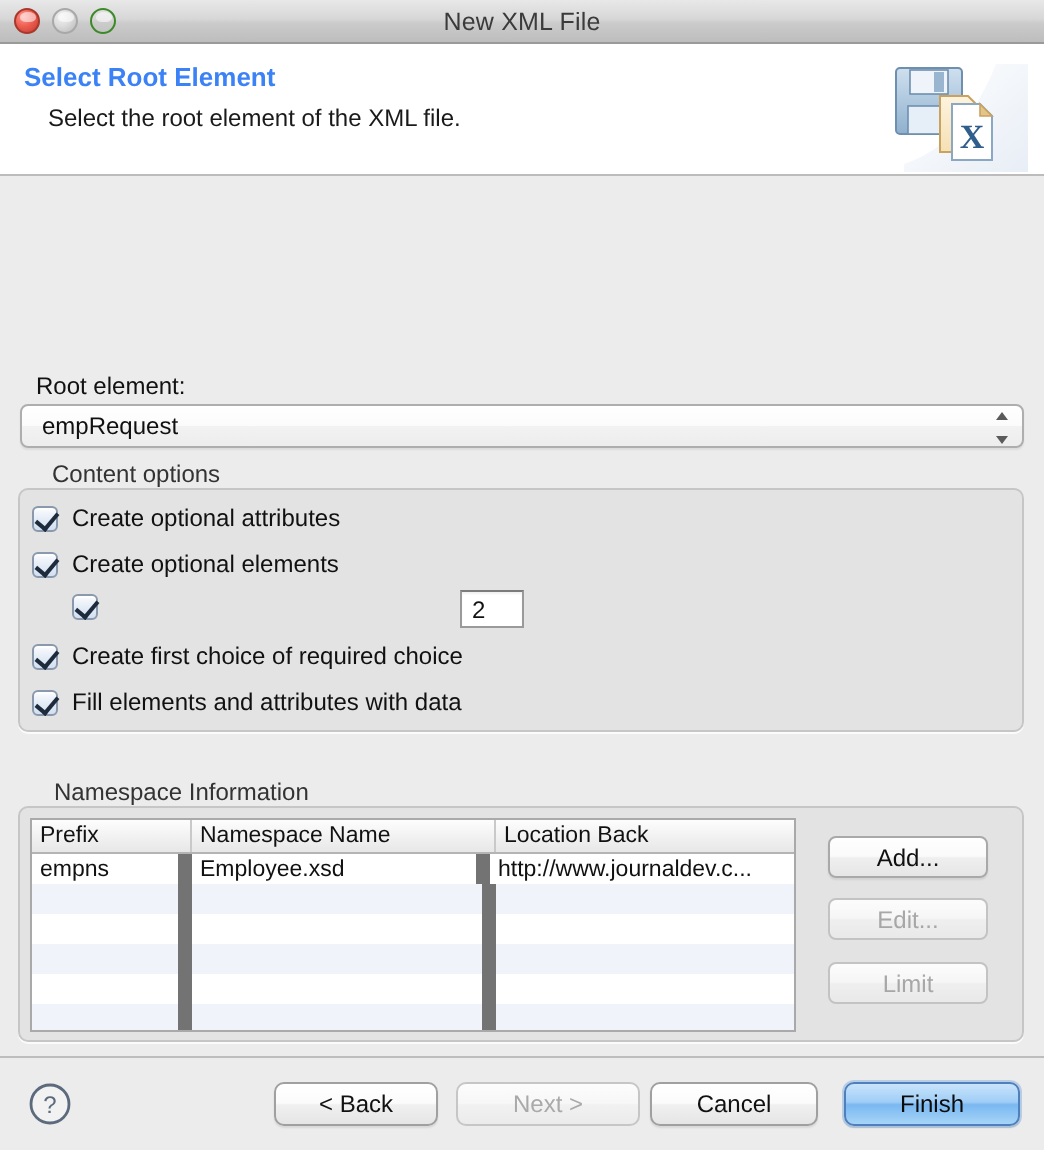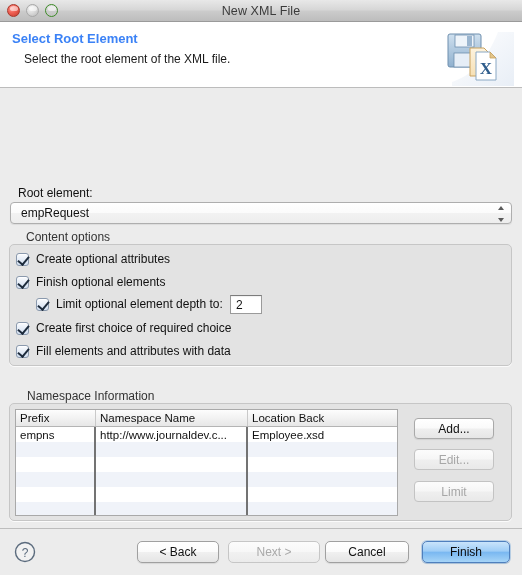--- a/index.html
+++ b/index.html
@@ -208,21 +208,21 @@
   #ns-table .tr {
     display: flex;
     height: 15px;
   }
   #ns-table .tr.odd { background: #ffffff; }
   #ns-table .tr.even { background: #f0f3f9; }
   #ns-table .td {
     font-size: 11.5px; color: #111;
     padding-left: 4px;
     display: flex; align-items: center;
-    border-right: 2px solid #737373;
+    border-right: 7px solid #737373;
     overflow: hidden; white-space: nowrap;
   }
   #ns-table .td:last-child { border-right: none; }
   .col0 { width: 80px; flex: 0 0 80px; }
   .col1 { width: 152px; flex: 0 0 152px; }
   .col2 { flex: 1 1 auto; }
 
   
   .side-btn {
     position: absolute;
@@ -351,26 +351,25 @@
     <div id="content-group" class="group-box"></div>
     <div id="content-label" class="group-label">Content options</div>
 
     <div class="chk-row" style="left:16px; top:164px;">
       <span class="chk checked"></span>
       <span>Create optional attributes</span>
     </div>
 
     <div class="chk-row" style="left:16px; top:187px;">
       <span class="chk checked"></span>
-      <span>Finish optional elements</span>
+      <span>Create optional elements</span>
     </div>
 
     <div class="chk-row" style="left:36px; top:209px;">
       <span class="chk checked"></span>
-      <span>Limit optional element depth to:</span>
     </div>
 
     <div id="depth-field">
       <span>2</span>
     </div>
 
     <div class="chk-row" style="left:16px; top:233px;">
       <span class="chk checked"></span>
       <span>Create first choice of required choice</span>
     </div>
@@ -384,22 +383,22 @@
     <div id="ns-label" class="group-label">Namespace Information</div>
 
     <div id="ns-table">
       <div class="thead">
         <div class="th col0">Prefix</div>
         <div class="th col1">Namespace Name</div>
         <div class="th col2">Location Back</div>
       </div>
       <div class="tr odd">
         <div class="td col0">empns</div>
+        <div class="td col2">Employee.xsd</div>
         <div class="td col1">http://www.journaldev.c...</div>
-        <div class="td col2">Employee.xsd</div>
       </div>
       <div class="tr even">
           <div class="td col0"></div>
           <div class="td col1"></div>
           <div class="td col2"></div>
         </div>
       <div class="tr odd">
           <div class="td col0"></div>
           <div class="td col1"></div>
           <div class="td col2"></div>

